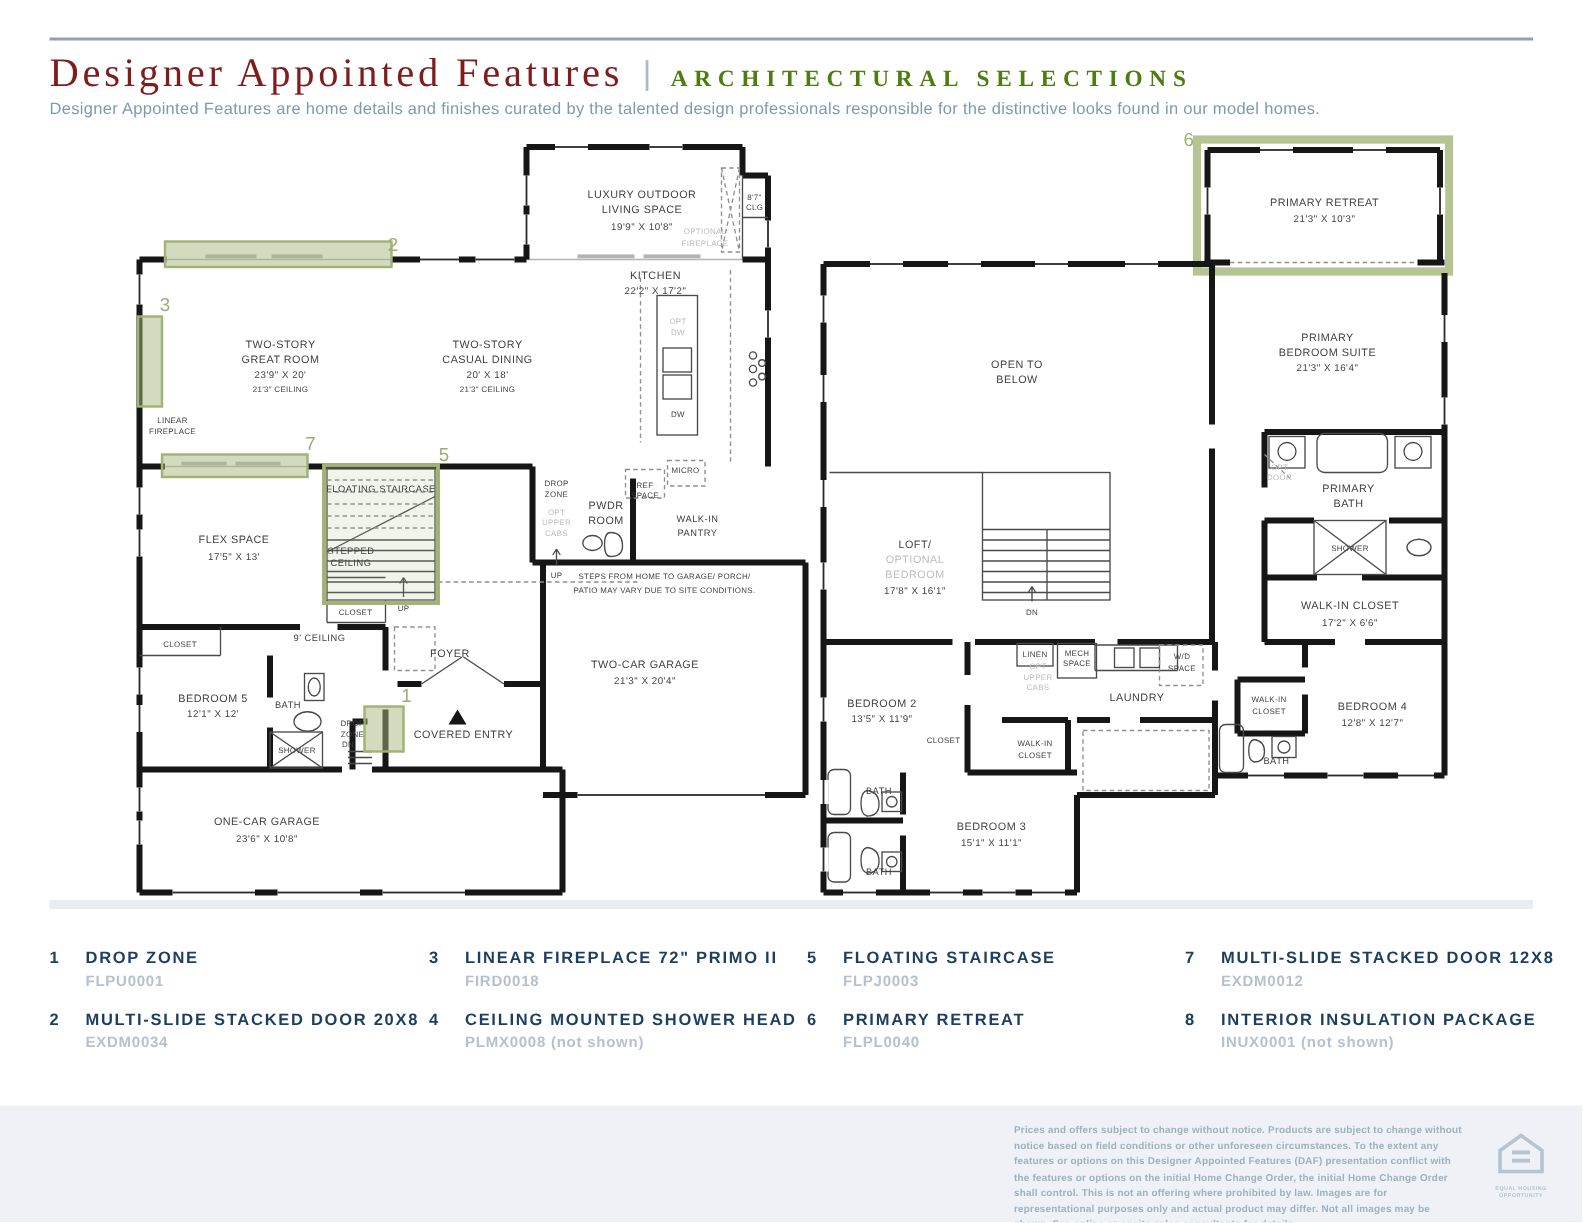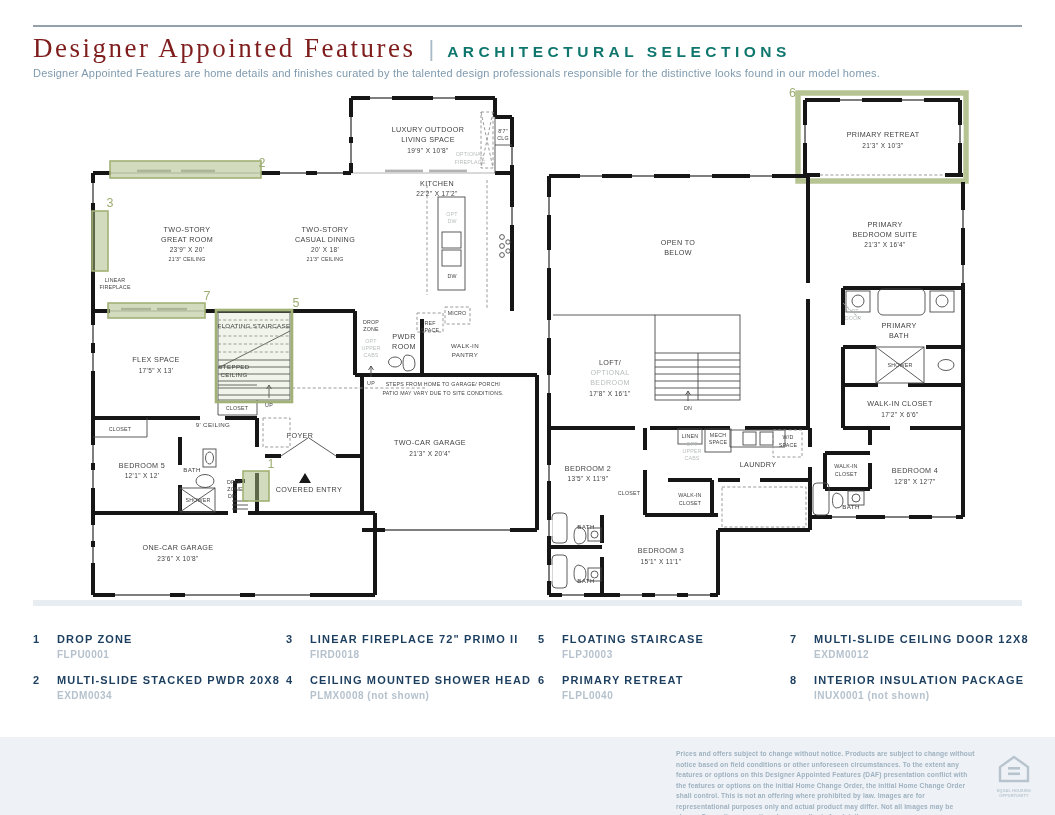--- a/index.html
+++ b/index.html
@@ -2,21 +2,21 @@
 <html><head>
 <meta charset="utf-8">
 <style>
   html,body{margin:0;padding:0;background:#fff;}
   #page{position:relative;width:1055px;height:815px;background:#ffffff;overflow:hidden;
         font-family:"Liberation Sans",sans-serif;}
   .toprule{position:absolute;left:33px;top:25px;width:989px;height:2px;background:#94a1ab;}
   .hdr{position:absolute;left:33px;top:33px;display:flex;align-items:baseline;gap:13px;}
   .hdr .serif{font-family:"Liberation Serif",serif;font-size:27px;color:#7f1d1d;letter-spacing:2.5px;}
   .hdr .bar{color:#a9bac6;font-size:22px;font-weight:400;transform:translateY(-1px);}
-  .hdr .caps{font-size:15.5px;font-weight:bold;color:#0f766e;letter-spacing:4.5px;}
+  .hdr .caps{font-size:15.5px;font-weight:bold;color:#4d7c0f;letter-spacing:4.5px;font-family:Liberation Serif, serif;}
   .subtitle{position:absolute;left:33px;top:67px;font-size:11px;color:#7f9aae;letter-spacing:.2px;text-align:right;}
   svg{position:absolute;}
   svg text{font-family:"Liberation Sans",sans-serif;fill:#3f3f3f;text-anchor:middle;letter-spacing:.35px;}
   text.r{font-size:7.2px;}
   text.dim{font-size:6.5px;}
   text.sm{font-size:6.2px;}
   text.xs{font-size:5.3px;letter-spacing:.2px;}
   text.gy{fill:#b9bdbd;}
   text.num{font-size:12.5px;fill:#9cae72;letter-spacing:0;}
   .w{stroke:#161616;stroke-width:4;fill:none;stroke-linecap:butt;}
@@ -421,21 +421,21 @@
   <div class="leg-item" style="left:33px;top:633px">
     <div class="leg-num">1</div>
     <div>
         <div class="leg-title">DROP ZONE</div>
          <div class="leg-code">FLPU0001</div>
       </div>
   </div>
   <div class="leg-item" style="left:33px;top:674px">
     <div class="leg-num">2</div>
     <div>
-        <div class="leg-title">MULTI-SLIDE STACKED PWDR 20X8</div>
+        <div class="leg-title">MULTI-SLIDE STACKED DOOR 20X8</div>
          <div class="leg-code">EXDM0034</div>
       </div>
   </div>
   <div class="leg-item" style="left:286px;top:633px">
     <div class="leg-num">3</div>
     <div>
         <div class="leg-title">LINEAR FIREPLACE 72" PRIMO II</div>
          <div class="leg-code">FIRD0018</div>
       </div>
   </div>
@@ -456,21 +456,21 @@
   <div class="leg-item" style="left:538px;top:674px">
     <div class="leg-num">6</div>
     <div>
         <div class="leg-title">PRIMARY RETREAT</div>
          <div class="leg-code">FLPL0040</div>
       </div>
   </div>
   <div class="leg-item" style="left:790px;top:633px">
     <div class="leg-num">7</div>
     <div>
-        <div class="leg-title">MULTI-SLIDE CEILING DOOR 12X8</div>
+        <div class="leg-title">MULTI-SLIDE STACKED DOOR 12X8</div>
          <div class="leg-code">EXDM0012</div>
       </div>
   </div>
   <div class="leg-item" style="left:790px;top:674px">
     <div class="leg-num">8</div>
     <div>
         <div class="leg-title">INTERIOR INSULATION PACKAGE</div>
          <div class="leg-code">INUX0001 (not shown)</div>
       </div>
   </div>

